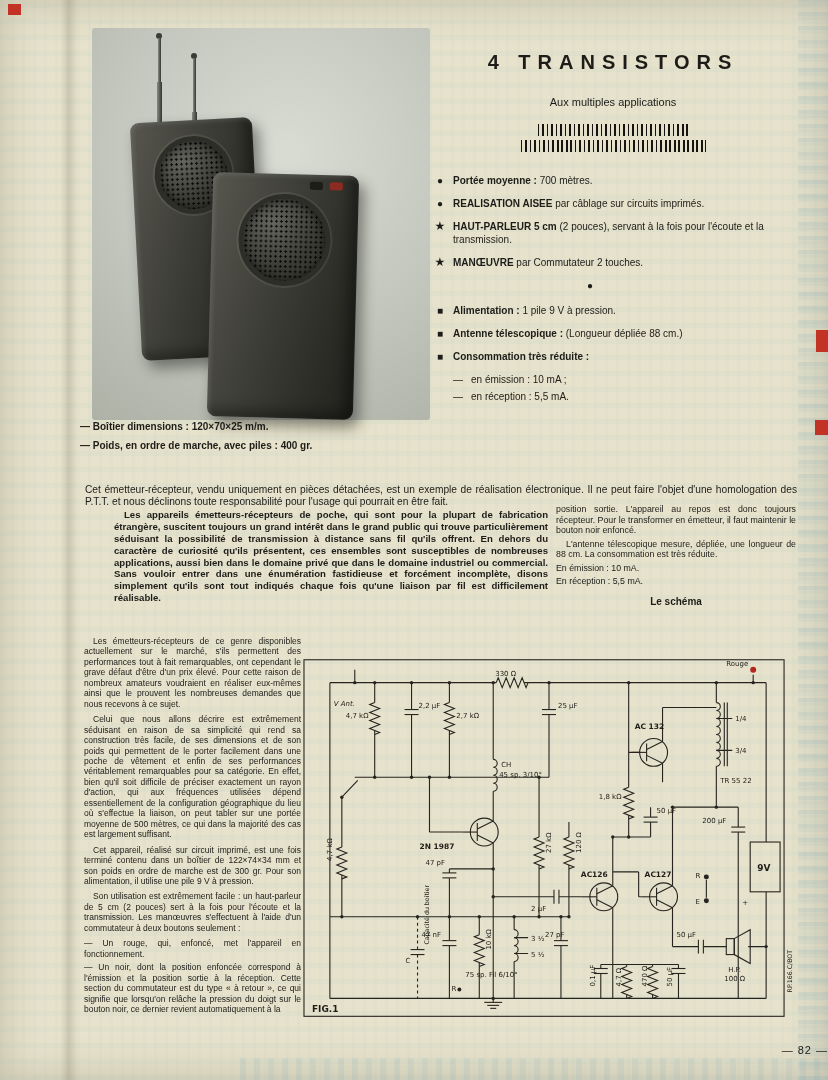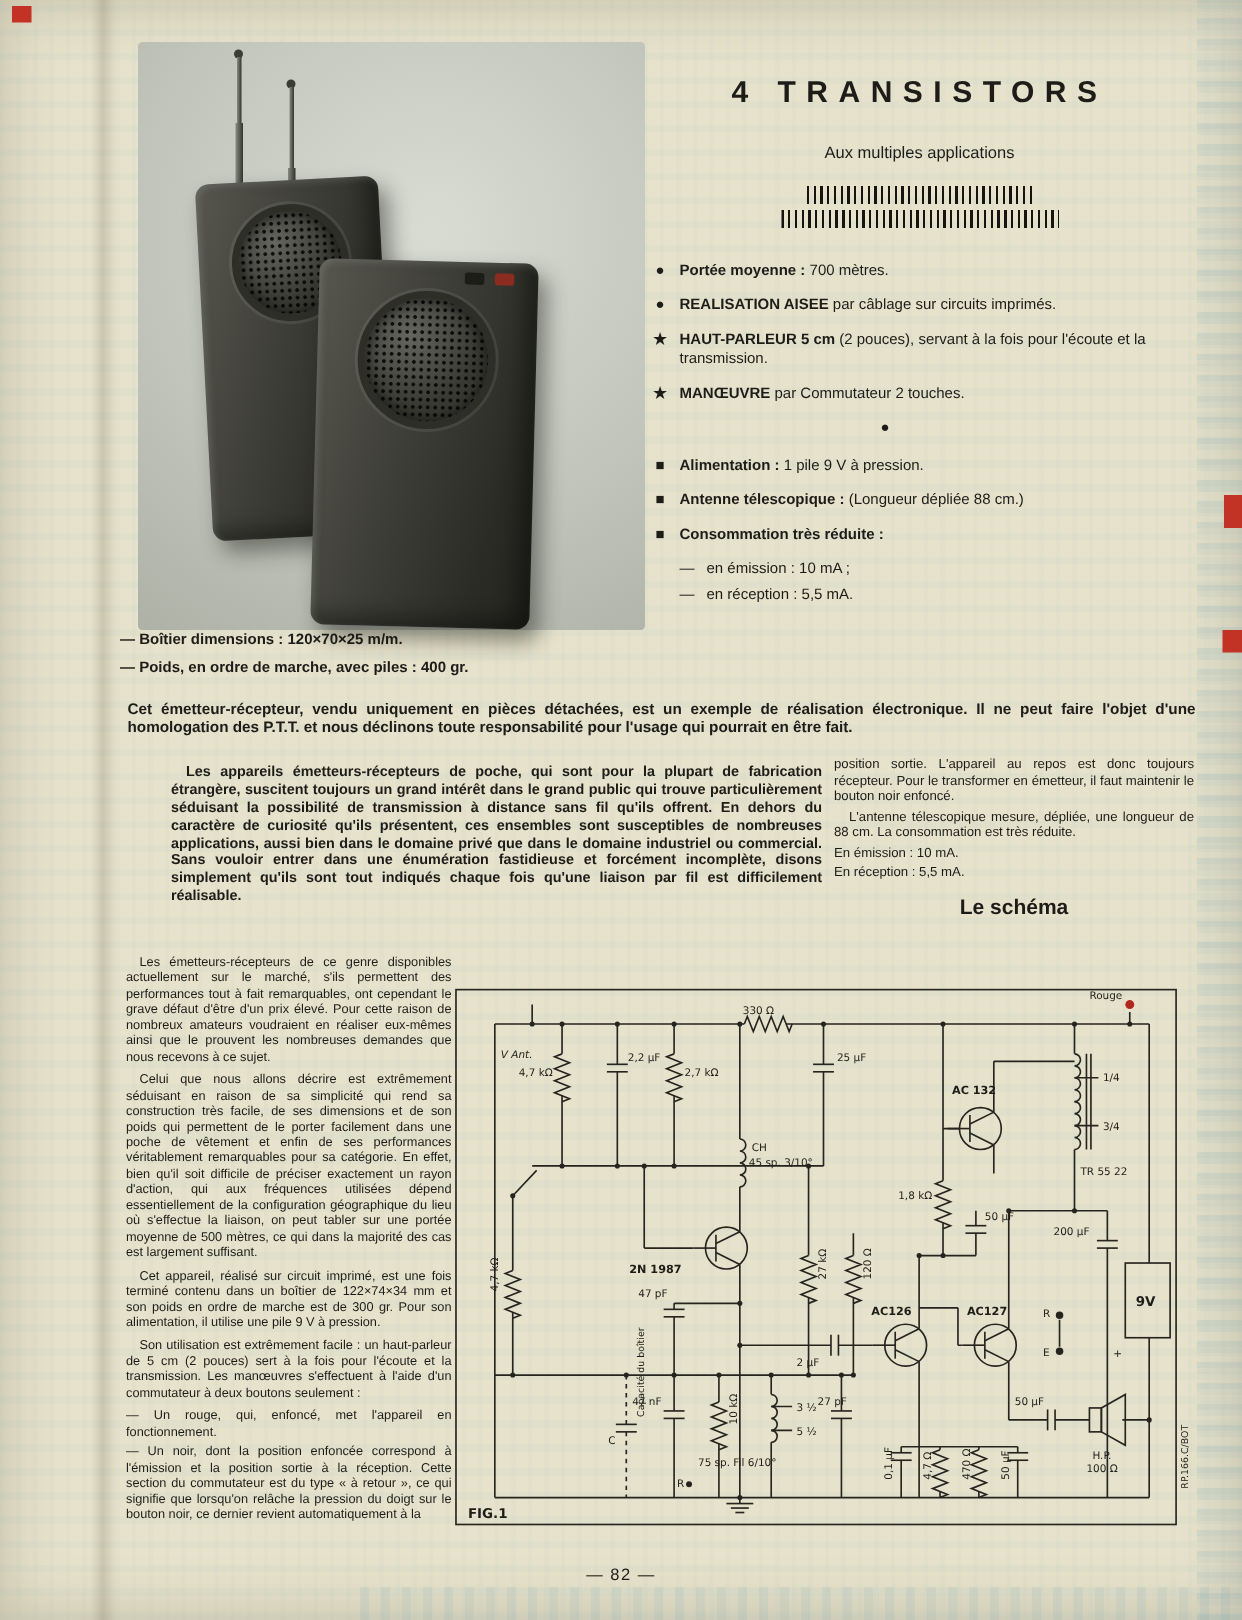--- a/index.html
+++ b/index.html
@@ -62,32 +62,32 @@
   .bc1{width:150px;margin-top:16px}
   .bc2{width:185px}
   .specs{text-align:left;margin-top:22px;padding-left:4px}
   .spec-row{display:flex;gap:7px;margin-bottom:10px;font-size:10px;line-height:1.3}
   .spec-row .marker{flex:0 0 12px;width:12px;text-align:center}
   .spec-row.star .marker{font-size:12px;line-height:1}
   .spec-row.sub{margin:0 0 4px 18px}
   .spec-row.lone{margin:1px 0 12px 150px}
 
   
-  .disclaimer{position:absolute;left:85px;top:468px;width:712px;font-weight:bold;
+  .disclaimer{position:absolute;left:85px;top:484px;width:712px;font-weight:normal;
     font-size:10.2px;line-height:1.22;text-align:justify}
   .intro{position:absolute;left:114px;top:509px;width:434px;font-weight:bold;
     font-size:9.6px;line-height:1.24;text-align:justify;text-indent:10px}
   .mid-right{position:absolute;left:556px;top:504px;width:240px;font-size:8.8px;line-height:1.2}
   .mid-right p{text-align:justify;text-indent:10px;margin-bottom:3px}
   .mid-right p.noind{text-indent:0}
-  .schema-head{text-align:center;font-size:14px;font-weight:bold;margin:9px 0 7px}
+  .schema-head{text-align:center;font-size:10px;font-weight:bold;margin:9px 0 7px}
   .left-col{position:absolute;left:84px;top:636px;width:217px;font-size:8.5px;line-height:1.23}
   .left-col p{text-align:justify;text-indent:9px;margin-bottom:5px}
   .left-col p.dash{text-indent:0;margin-bottom:3px}
-  .page-num{position:absolute;left:0;right:0;top:1044px;text-align:center;font-size:11px;letter-spacing:1px}
+  .page-num{position:absolute;left:0;right:0;top:1044px;text-align:right;font-size:11px;letter-spacing:1px}
 
   
   .schematic{position:absolute;left:300px;top:646px;width:498px;height:402px}
   .schematic svg{width:100%;height:100%}
   .wires path, .sym use, .schem-rect, .schem-poly{fill:none;stroke:#26241f;stroke-width:1.1}
   .wires path.dashed{stroke-dasharray:3 3}
   .dot{fill:#26241f;stroke:none}
   .reddot{fill:#b3281e;stroke:none}
   .schem-text{stroke:none;fill:#1f1d18;font-family:"DejaVu Sans",sans-serif;font-size:7px}
   .lab-b{font-size:7.5px;font-weight:bold}

